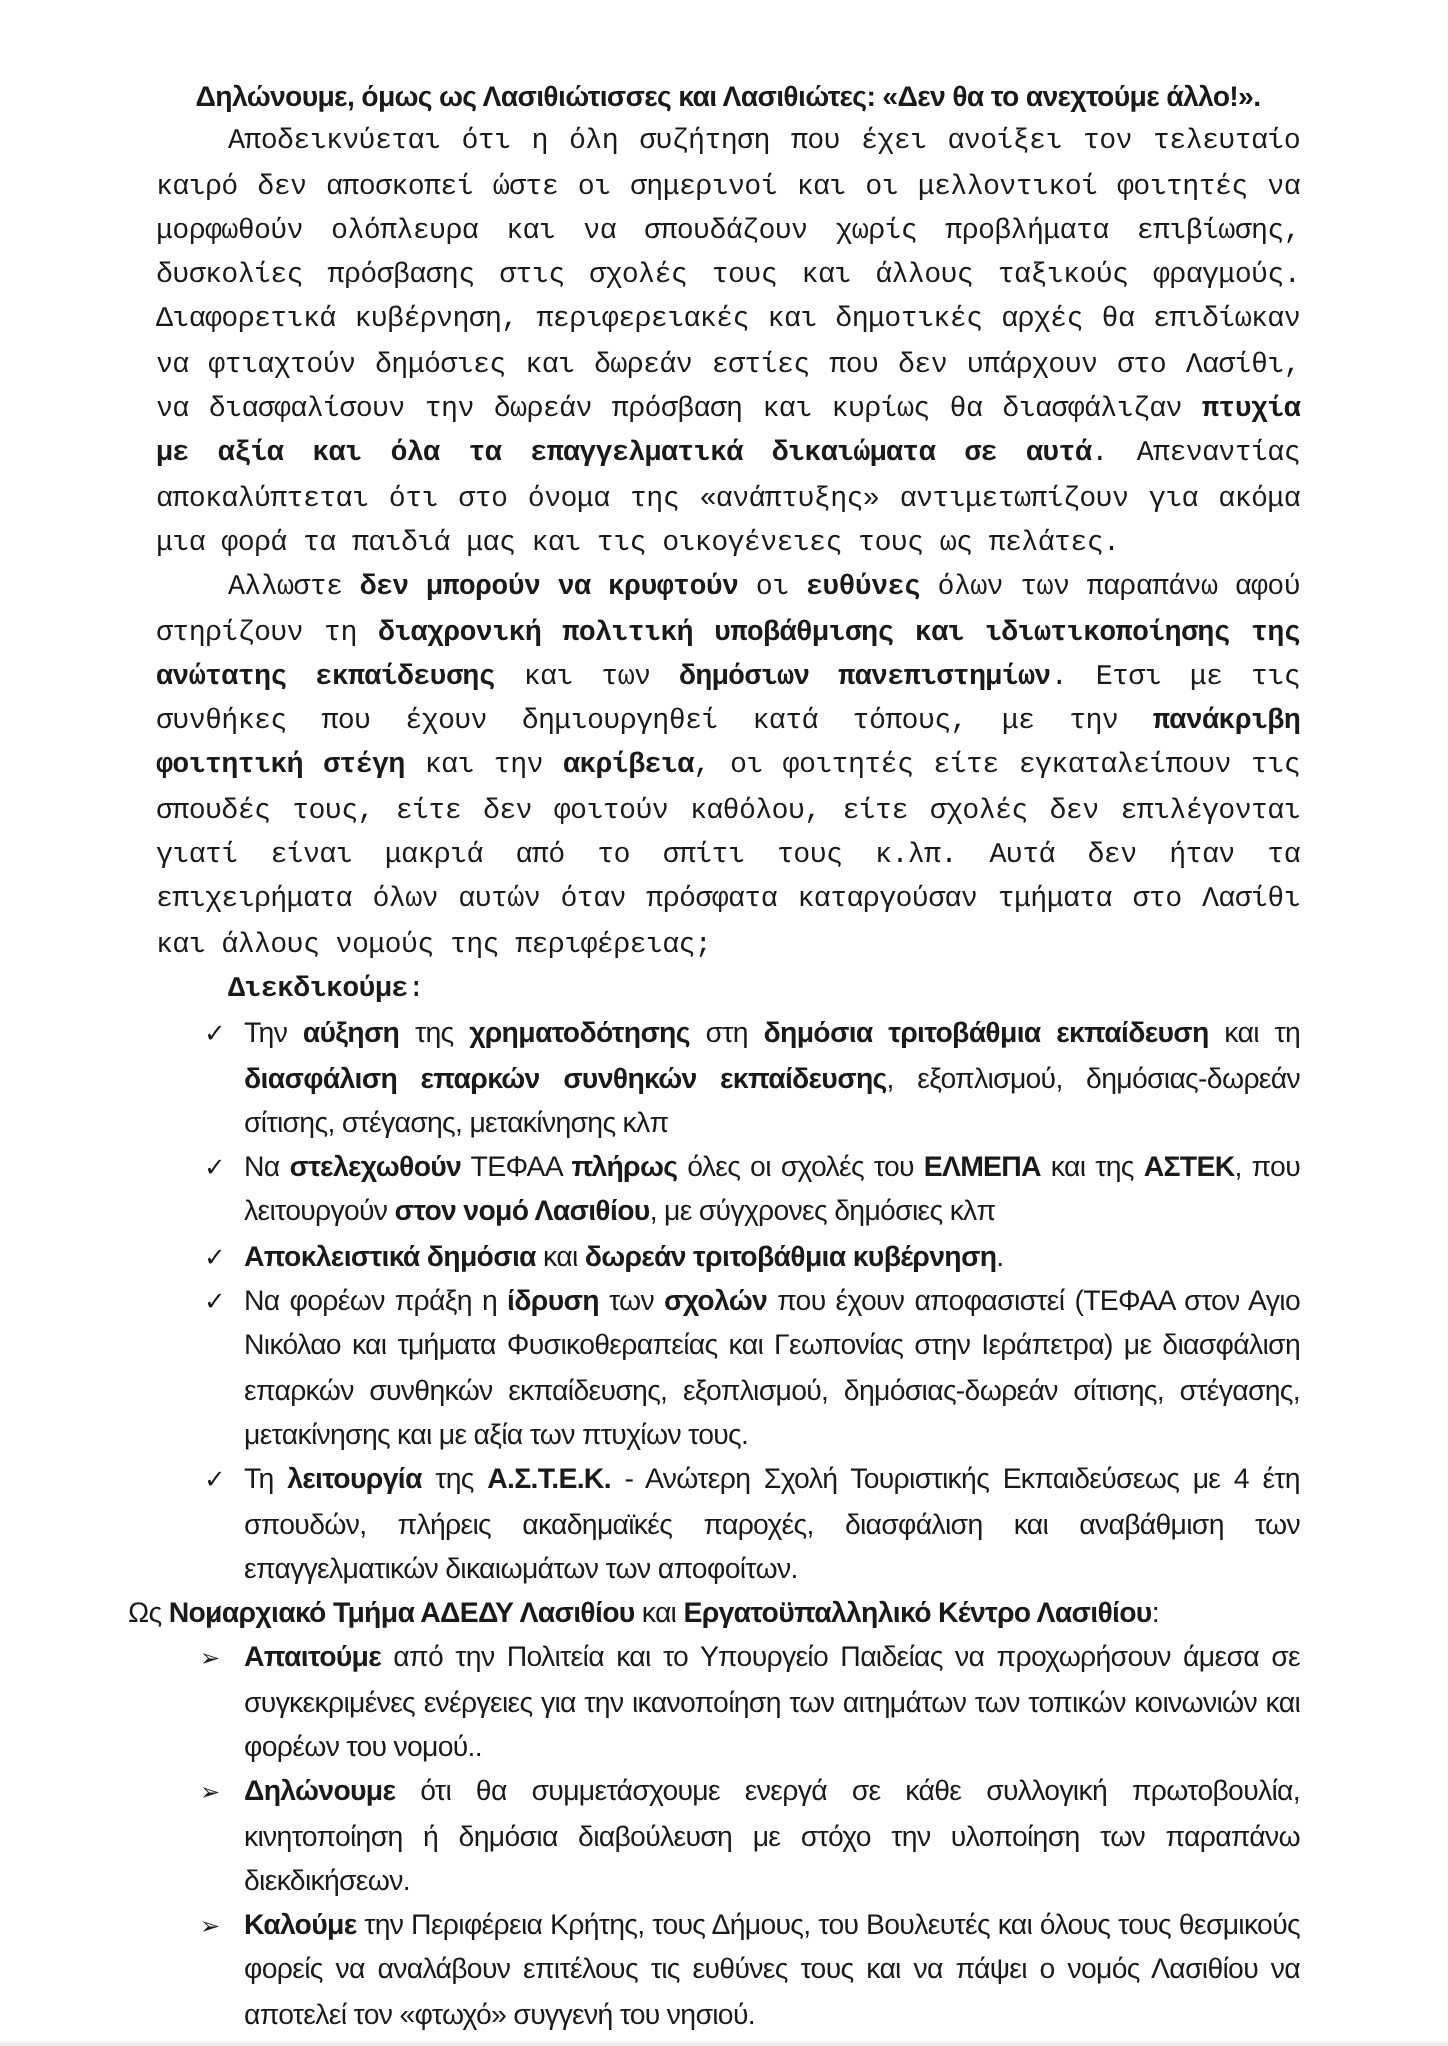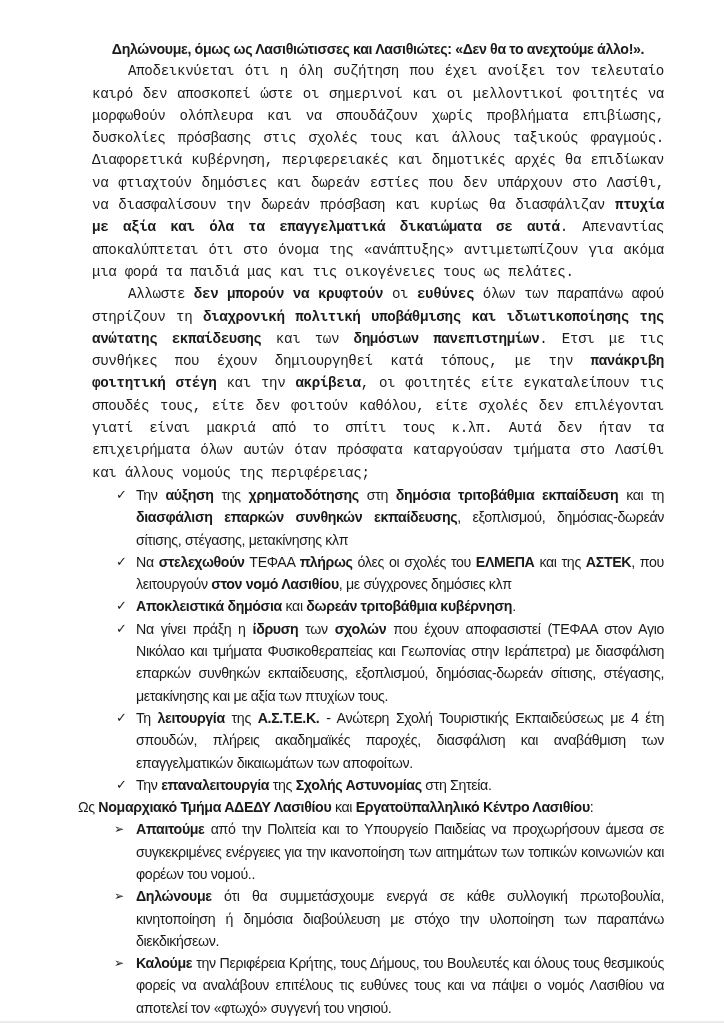--- a/index.html
+++ b/index.html
@@ -1,19 +1,19 @@
 <!DOCTYPE html>
 <html><head>
 <meta charset="utf-8">
 <style>
   html, body { margin:0; padding:0; background:#ffffff; }
   body { width:724px; height:1023px; overflow:hidden; position:relative;
          font-family:"Liberation Sans Narrow","Liberation Sans", sans-serif; color:#1a1a1a; }
   .page { position:absolute; left:0; top:0; width:724px; height:1023px; background:#fff; }
-  .doc { position:absolute; left:92px; top:38px; width:572px; font-size:14.2px; line-height:22.3px;
+  .doc { position:absolute; left:78px; top:38px; width:572px; font-size:14.2px; line-height:22.3px;
          letter-spacing:-0.35px; }
   p { margin:0; text-align:justify; }
   .title { text-align:center; font-weight:bold; margin-bottom:0; }
   .indent { text-indent:36px;font-family:Liberation Mono, monospace; }
   b { font-weight:bold; }
   .sub { margin-left:0; }
   ul { list-style:none; margin:0; padding:0; }
   li { position:relative; text-align:justify; }
   ul.checks li { padding-left:44px; margin-left:0; }
   ul.checks li .mark { position:absolute; left:24px; top:0; font-size:13px; }
@@ -26,28 +26,29 @@
 
 <div class="page">
   <div class="doc">
 
     <p class="title">Δηλώνουμε, όμως ως Λασιθιώτισσες και Λασιθιώτες: «Δεν θα το ανεχτούμε άλλο!».</p>
 
     <p class="indent"><span>Αποδεικνύεται ότι η όλη συζήτηση που έχει ανοίξει τον τελευταίο καιρό δεν αποσκοπεί ώστε οι σημερινοί και οι μελλοντικοί φοιτητές να μορφωθούν ολόπλευρα και να σπουδάζουν χωρίς προβλήματα επιβίωσης, δυσκολίες πρόσβασης στις σχολές τους και άλλους ταξικούς φραγμούς. Διαφορετικά κυβέρνηση, περιφερειακές και δημοτικές αρχές θα επιδίωκαν να φτιαχτούν δημόσιες και δωρεάν εστίες που δεν υπάρχουν στο Λασίθι, να διασφαλίσουν την δωρεάν πρόσβαση και κυρίως θα διασφάλιζαν </span><b>πτυχία με αξία και όλα τα επαγγελματικά δικαιώματα σε αυτά</b><span>. Απεναντίας αποκαλύπτεται ότι στο όνομα της «ανάπτυξης» αντιμετωπίζουν για ακόμα μια φορά τα παιδιά μας και τις οικογένειες τους ως πελάτες.</span></p>
 
     <p class="indent"><span>Αλλωστε </span><b>δεν μπορούν να κρυφτούν</b><span> οι </span><b>ευθύνες</b><span> όλων των παραπάνω αφού στηρίζουν τη </span><b>διαχρονική πολιτική υποβάθμισης και ιδιωτικοποίησης της ανώτατης εκπαίδευσης</b><span> και των </span><b>δημόσιων πανεπιστημίων</b><span>. Ετσι με τις συνθήκες που έχουν δημιουργηθεί κατά τόπους, με την </span><b>πανάκριβη φοιτητική στέγη</b><span> και την </span><b>ακρίβεια</b><span>, οι φοιτητές είτε εγκαταλείπουν τις σπουδές τους, είτε δεν φοιτούν καθόλου, είτε σχολές δεν επιλέγονται γιατί είναι μακριά από το σπίτι τους κ.λπ. Αυτά δεν ήταν τα επιχειρήματα όλων αυτών όταν πρόσφατα καταργούσαν τμήματα στο Λασίθι και άλλους νομούς της περιφέρειας;</span></p>
 
+    <p class="indent"><b>Διεκδικούμε</b><span>:</span></p>
 
     <ul class="checks">
       <li><span class="mark">✓</span><span><span>Την </span><b>αύξηση</b><span> της </span><b>χρηματοδότησης</b><span> στη </span><b>δημόσια τριτοβάθμια εκπαίδευση</b><span> και τη </span><b>διασφάλιση επαρκών συνθηκών εκπαίδευσης</b><span>, εξοπλισμού, δημόσιας-δωρεάν σίτισης, στέγασης, μετακίνησης κλπ</span></span></li>
       <li><span class="mark">✓</span><span><span>Να </span><b>στελεχωθούν</b><span> ΤΕΦΑΑ </span><b>πλήρως</b><span> όλες οι σχολές του </span><b>ΕΛΜΕΠΑ</b><span> και της </span><b>ΑΣΤΕΚ</b><span>, που λειτουργούν </span><b>στον νομό Λασιθίου</b><span>, με σύγχρονες δημόσιες κλπ</span></span></li>
       <li><span class="mark">✓</span><span><b>Αποκλειστικά δημόσια</b><span> και </span><b>δωρεάν τριτοβάθμια κυβέρνηση</b><span>.</span></span></li>
-      <li><span class="mark">✓</span><span><span>Να γίνει πράξη η </span><b>ίδρυση</b><span> των </span><b>σχολών</b><span> που έχουν αποφασιστεί (ΤΕΦΑΑ στον Αγιο Νικόλαο και τμήματα Φυσικοθεραπείας και Γεωπονίας στην Ιεράπετρα) με διασφάλιση επαρκών συνθηκών εκπαίδευσης, εξοπλισμού, δημόσιας-δωρεάν σίτισης, στέγασης, μετακίνησης και με αξία των πτυχίων τους.</span></span></li>
+      <li><span class="mark">✓</span><span><span>Να φορέων πράξη η </span><b>ίδρυση</b><span> των </span><b>σχολών</b><span> που έχουν αποφασιστεί (ΤΕΦΑΑ στον Αγιο Νικόλαο και τμήματα Φυσικοθεραπείας και Γεωπονίας στην Ιεράπετρα) με διασφάλιση επαρκών συνθηκών εκπαίδευσης, εξοπλισμού, δημόσιας-δωρεάν σίτισης, στέγασης, μετακίνησης και με αξία των πτυχίων τους.</span></span></li>
       <li><span class="mark">✓</span><span><span>Τη </span><b>λειτουργία</b><span> της </span><b>Α.Σ.Τ.Ε.Κ.</b><span> - Ανώτερη Σχολή Τουριστικής Εκπαιδεύσεως με 4 έτη σπουδών, πλήρεις ακαδημαϊκές παροχές, διασφάλιση και αναβάθμιση των επαγγελματικών δικαιωμάτων των αποφοίτων.</span></span></li>
-      <li><span class="mark">✓</span><span><span>Την </span><b>επαναλειτουργία</b><span> της </span><b>Σχολής Αστυνομίας</b><span> στη Σητεία.</span></span></li>
+      <li><span class="mark">✓</span></li>
     </ul>
 
     <p class="sub" style="margin-left:-14px;"><span>Ως </span><b>Νομαρχιακό Τμήμα ΑΔΕΔΥ Λασιθίου</b><span> και </span><b>Εργατοϋπαλληλικό Κέντρο Λασιθίου</b><span>:</span></p>
 
     <ul class="arrows">
       <li><span class="mark">➢</span><span><b>Απαιτούμε</b><span> από την Πολιτεία και το Υπουργείο Παιδείας να προχωρήσουν άμεσα σε συγκεκριμένες ενέργειες για την ικανοποίηση των αιτημάτων των τοπικών κοινωνιών και φορέων του νομού..</span></span></li>
       <li><span class="mark">➢</span><span><b>Δηλώνουμε</b><span> ότι θα συμμετάσχουμε ενεργά σε κάθε συλλογική πρωτοβουλία, κινητοποίηση ή δημόσια διαβούλευση με στόχο την υλοποίηση των παραπάνω διεκδικήσεων.</span></span></li>
       <li><span class="mark">➢</span><span><b>Καλούμε</b><span> την Περιφέρεια Κρήτης, τους Δήμους, του Βουλευτές και όλους τους θεσμικούς φορείς να αναλάβουν επιτέλους τις ευθύνες τους και να πάψει ο νομός Λασιθίου να αποτελεί τον «φτωχό» συγγενή του νησιού.</span></span></li>
     </ul>
 

